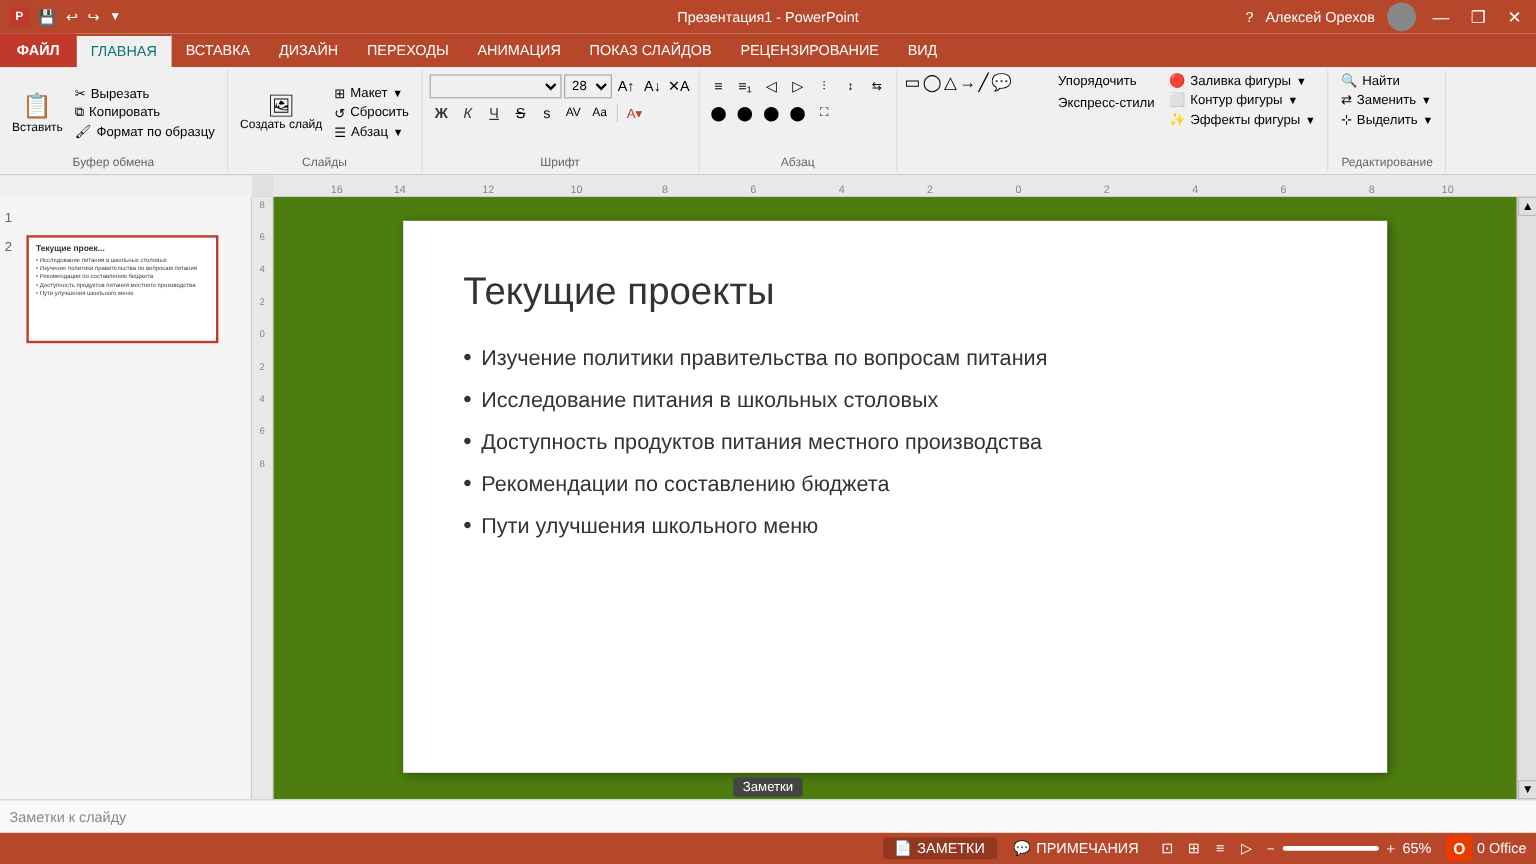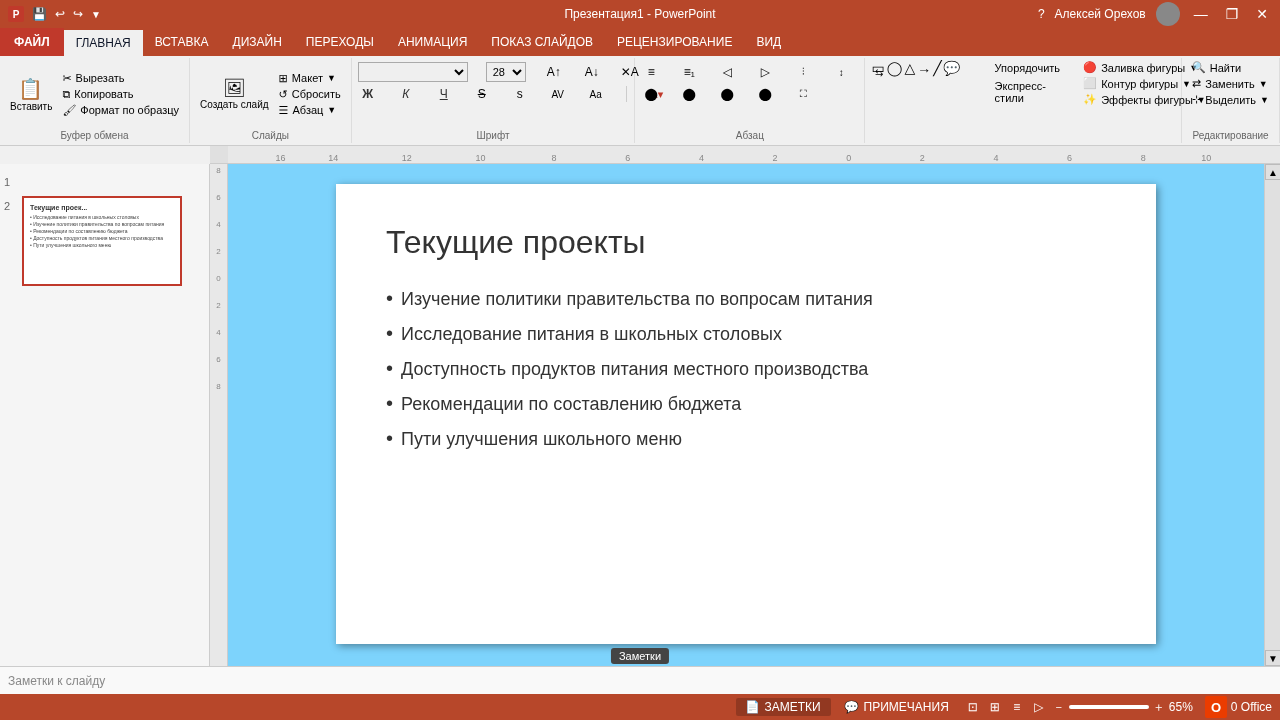--- a/index.html
+++ b/index.html
@@ -36,21 +36,21 @@
       font-size: 12px;
       color: white;
       cursor: pointer;
       height: 28px;
       display: flex;
       align-items: center;
       background: transparent;
     }
     .ribbon-tab.active {
       background: #f0f0f0;
-      color: #0f172a;
+      color: #0f766e;
       border-top: 2px solid #b7472a;
     }
     .ribbon-tab.file-tab {
       background: #c0392b;
       font-weight: bold;
       padding: 0 14px;
       height: 28px;
     }
 
     
@@ -87,21 +87,21 @@
       cursor: pointer;
       border-radius: 2px;
       font-size: 10px;
       min-width: 36px;
     }
     .ribbon-btn .icon { font-size: 20px; line-height: 1.2; }
     .ribbon-btn .label { font-size: 10px; text-align: center; }
 
     .ribbon-small-btns { display: flex; flex-direction: column; gap: 1px; }
     .ribbon-small-btn { display: flex; align-items: center; gap: 4px; padding: 1px 4px; cursor: pointer; border-radius: 2px; font-size: 11px; white-space: nowrap; }
-    .font-row { display: flex; align-items: center; gap: 18px; }
+    .font-row { display: flex; align-items: center; gap: 2px; }
     .font-select { width: 110px; height: 20px; font-size: 11px; border: 1px solid #aaa; padding: 0 2px; }
     .font-size-select { width: 40px; height: 20px; font-size: 11px; border: 1px solid #aaa; padding: 0 2px; }
     .small-icon-btn { width: 20px; height: 20px; font-size: 12px; cursor: pointer; display: flex; align-items: center; justify-content: center; border: none; background: transparent; }
 
     
     #ruler {
       height: 18px;
       background: #f5f5f5;
       border-bottom: 1px solid #ccc;
       display: flex;
@@ -165,21 +165,21 @@
     
     #v-ruler {
       width: 18px;
       background: #e8e8e8;
       border-right: 1px solid #ccc;
     }
 
     
     #canvas-area {
       flex: 1;
-      background: #7dd3fc;
+      background: #4d7c0f;
       display: flex;
       align-items: flex-start;
       justify-content: center;
       overflow: auto;
       padding: 20px;
     }
     #slide-canvas {
       background: white;
       width: 820px;
       height: 460px;

